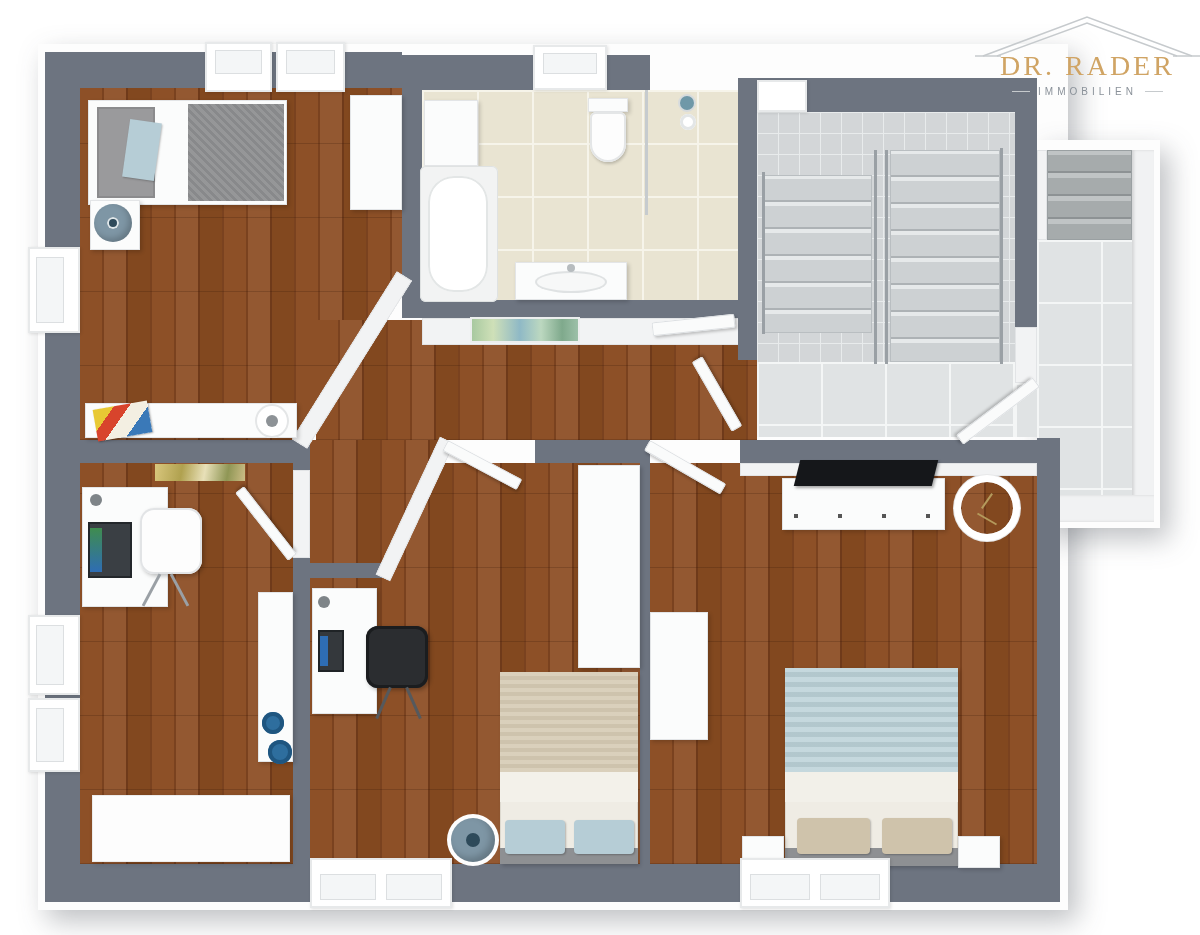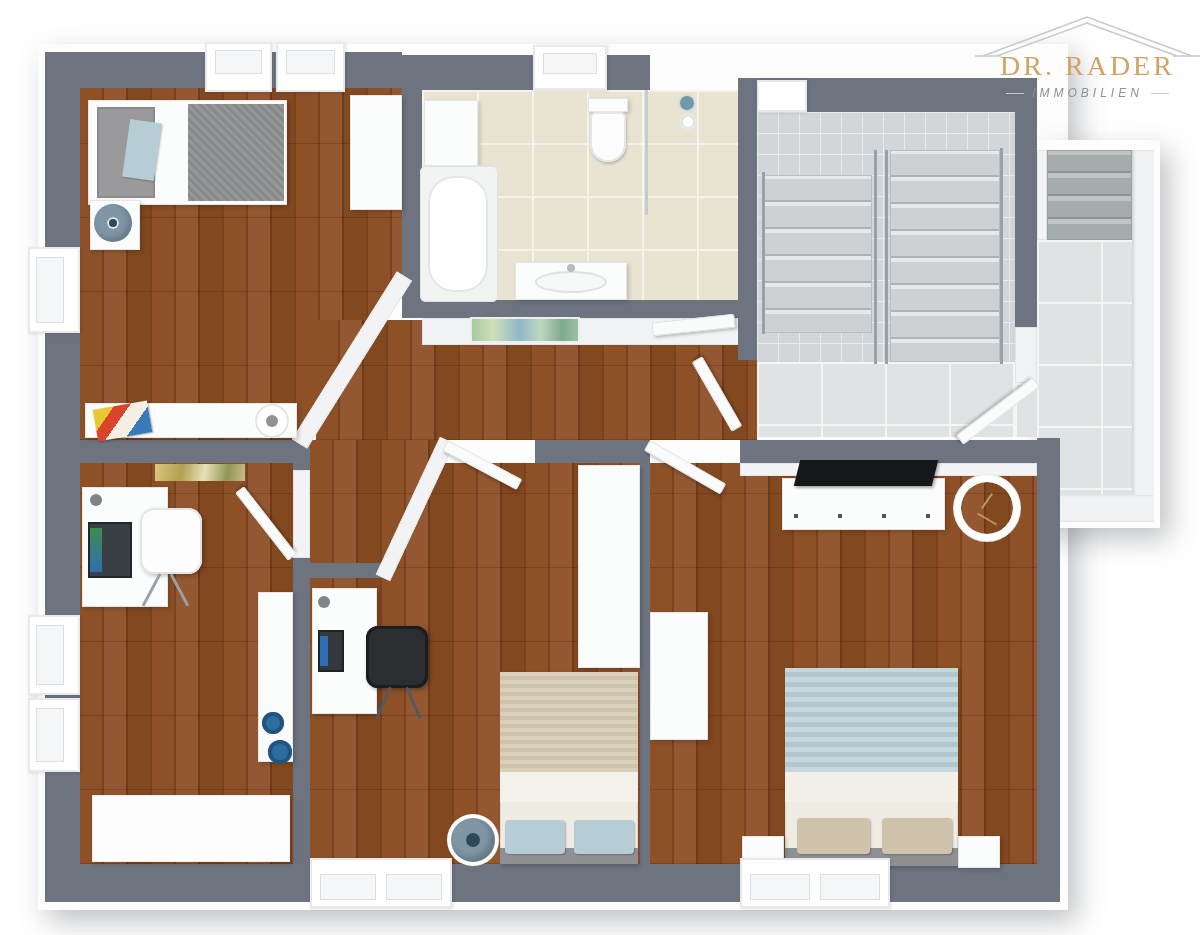--- a/index.html
+++ b/index.html
@@ -34,21 +34,21 @@
   .door{position:absolute;background:#fafbfb;box-shadow:inset 0 0 0 1px #dcdfe2, 2px 2px 3px rgba(0,0,0,.22);border-radius:2px;}
   .rail{position:absolute;background:#9aa0a5;}
   .flight{position:absolute;background:repeating-linear-gradient(180deg,#e6e9ea 0 4px,#cdd1d3 4px 25px,#adb2b5 25px 27px);box-shadow:inset 0 0 0 1px #b9bec1;}
   .concrete{position:absolute;background:repeating-linear-gradient(180deg,#c0c4c5 0 5px,#a6abac 5px 21px,#8d9294 21px 23px);box-shadow:inset 0 0 0 1px #9aa0a2;}
   .parapet{position:absolute;background:#f1f2f3;box-shadow:inset 2px 0 3px rgba(0,0,0,.12);}
   .circle{border-radius:50%;}
   
   #logo{position:absolute;left:975px;top:10px;width:225px;text-align:center;}
   #logo-title{font-family:"Liberation Serif",serif;font-size:28px;letter-spacing:3px;color:var(--logo-gold);margin-top:40px;}
   #logo-sub{display:flex;align-items:center;justify-content:center;gap:8px;margin-top:4px;}
-  #logo-sub span{font-size:12px;letter-spacing:4px;color:var(--logo-gray);font-style:italic;}
+  #logo-sub span{font-size:10px;letter-spacing:4px;color:var(--logo-gray);}
   #logo-sub i{display:block;width:18px;height:1px;background:var(--roof-gray);}
 </style>
 </head>
 <body>
 
 <div id="plan">
 
   <div class="slab" style="left:38px;top:44px;width:1030px;height:866px;"></div>
   <div class="slab" style="left:1037px;top:140px;width:123px;height:388px;"></div>
 

